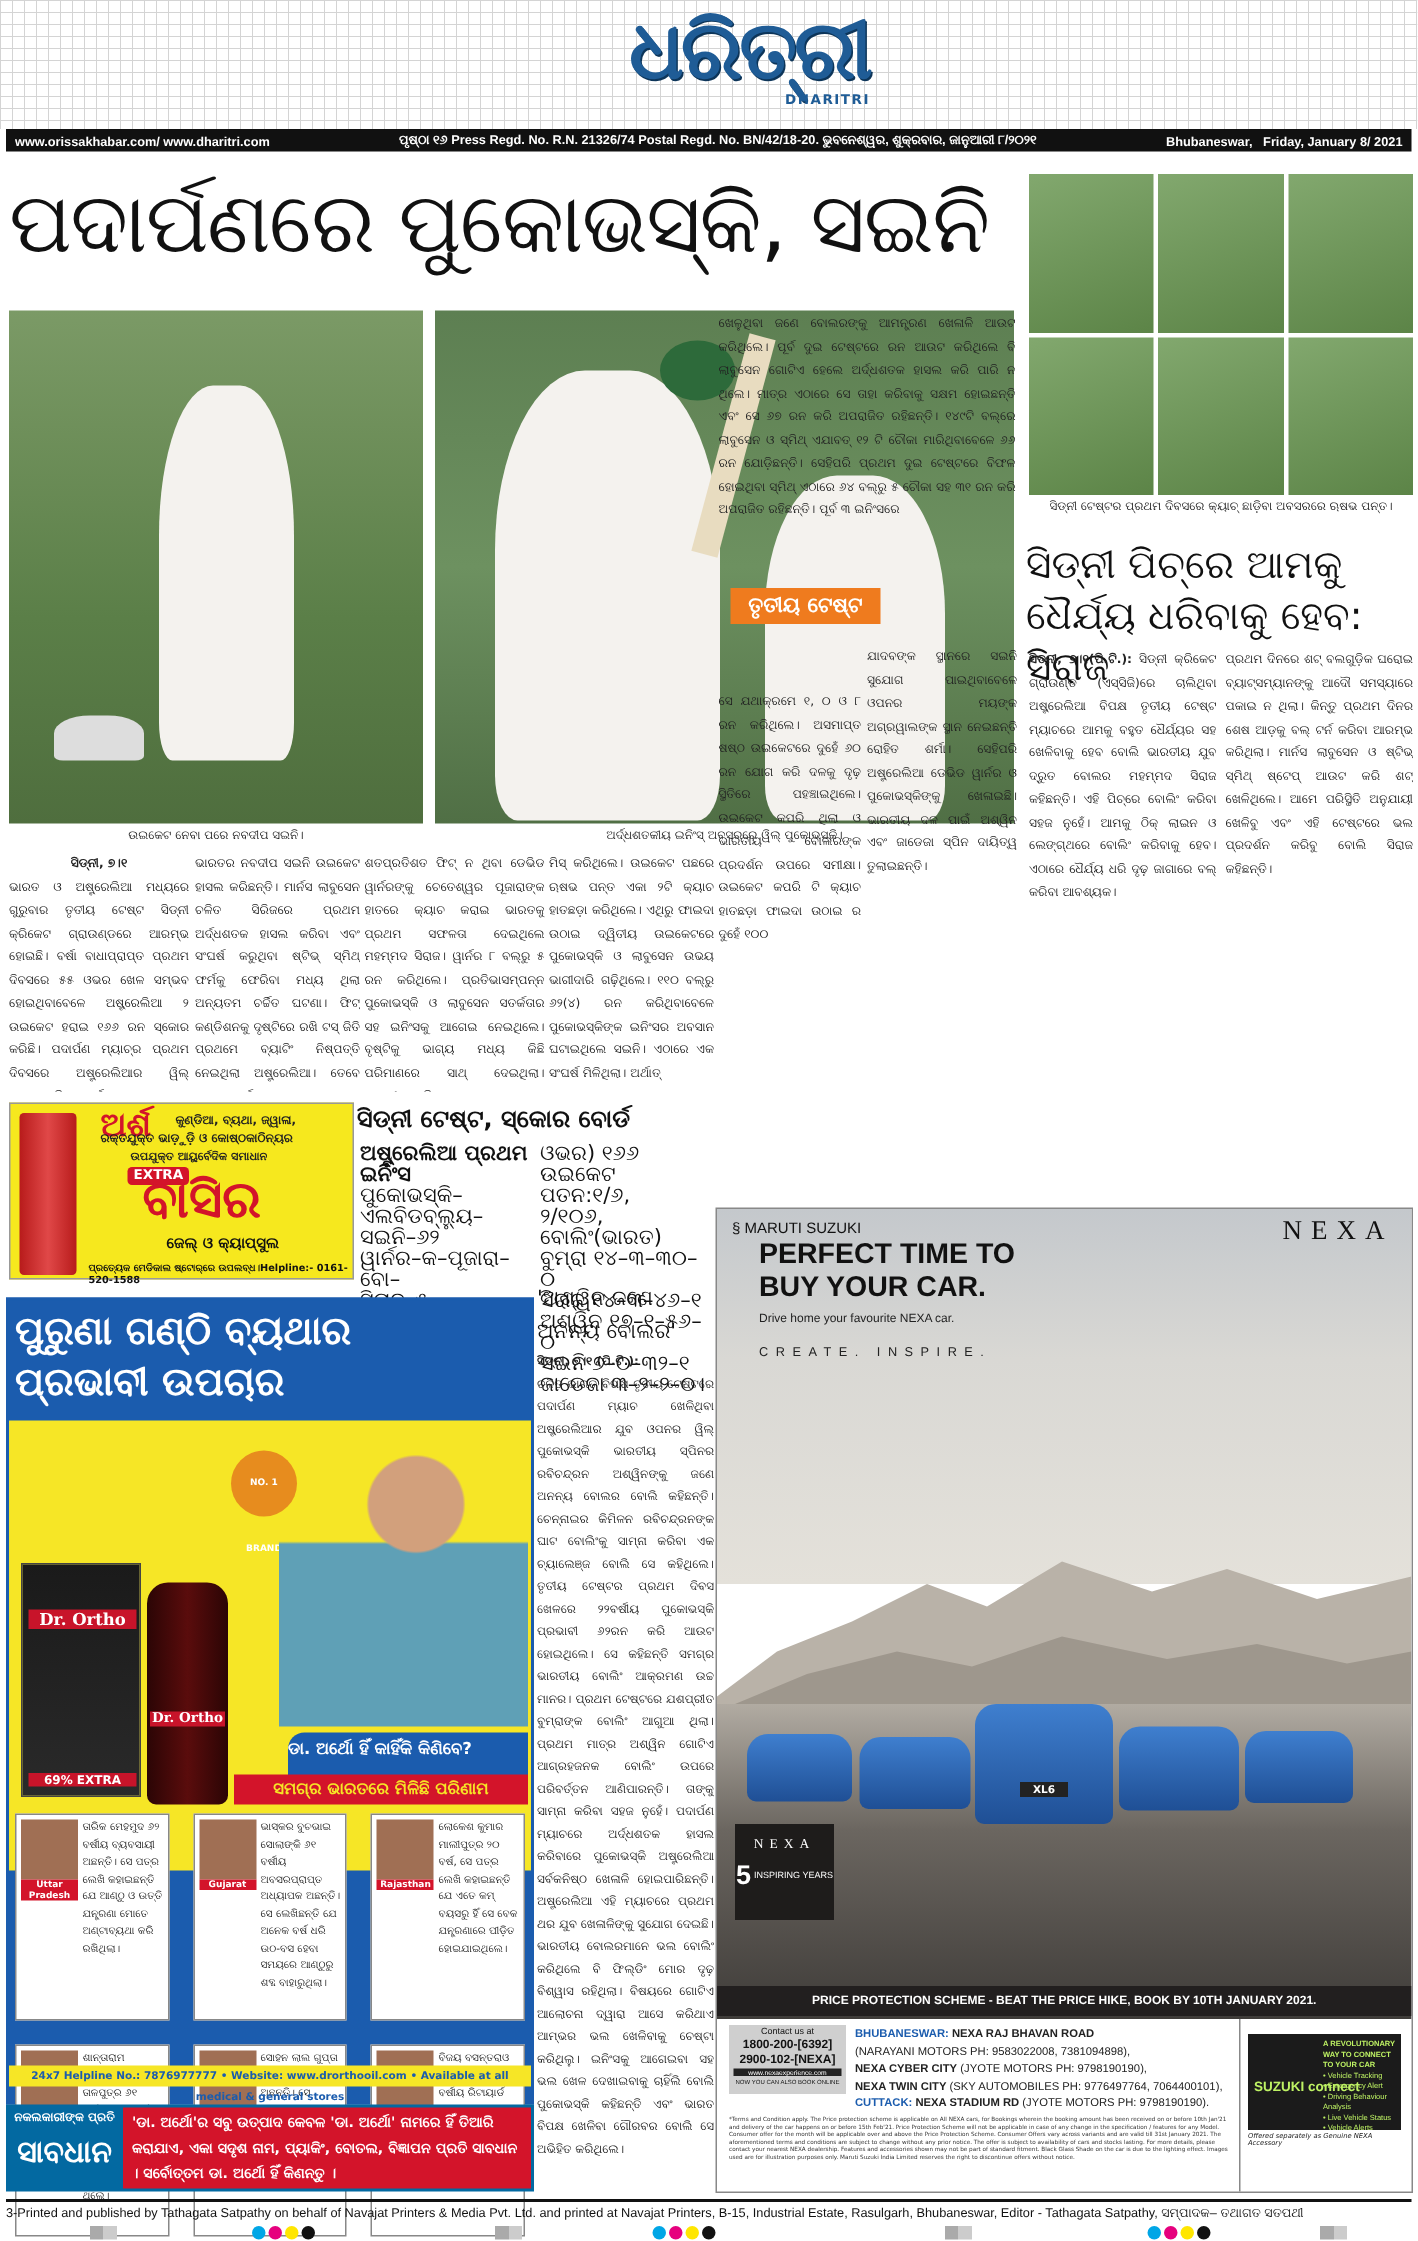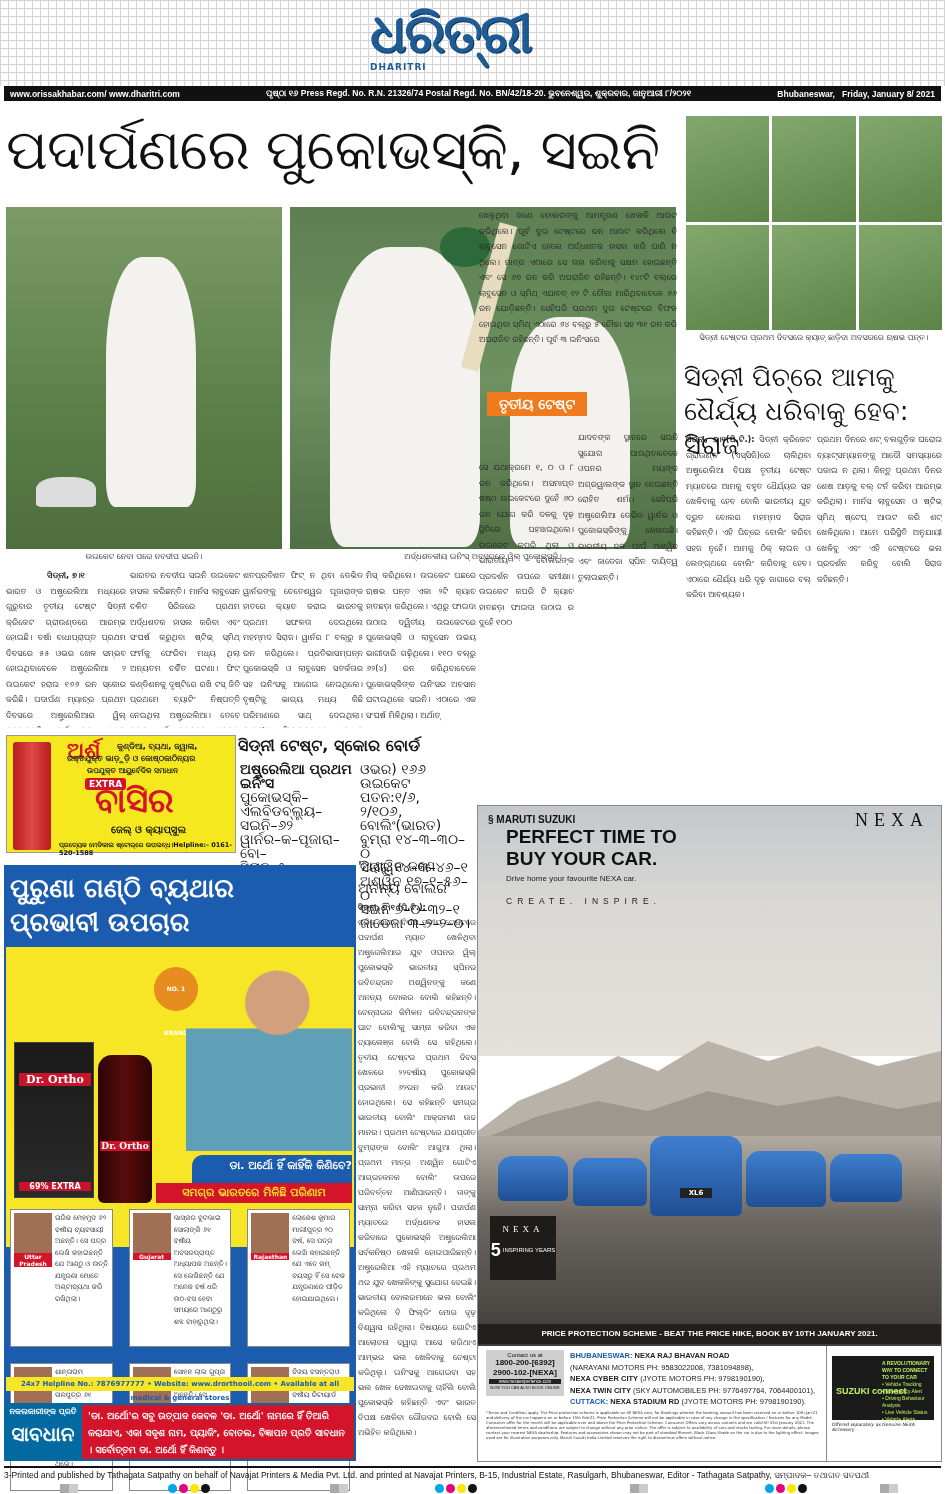--- a/index.html
+++ b/index.html
@@ -2,21 +2,21 @@
 <html><head>
 <meta charset="utf-8">
 <style>
 *{box-sizing:border-box;margin:0;padding:0}
 body{width:945px;height:1494px;background:#fff;font-family:"DejaVu Sans",sans-serif;color:#111;position:relative;overflow:hidden}
 .abs{position:absolute}
 
 #masthead{left:0;top:0;width:945px;height:86px;background-color:#fff;
  background-image:linear-gradient(#d4d4d4 1px,transparent 1px),linear-gradient(90deg,#d4d4d4 1px,transparent 1px);
  background-size:8px 8px}
-#logo{left:370px;top:2px;width:210px;height:82px;text-align:left}
+#logo{left:370px;top:2px;width:210px;height:82px;text-align:right}
 #logo .mark{font-family:"DejaVu Sans",sans-serif;font-size:54px;font-weight:bold;color:#1f5c96;line-height:64px;letter-spacing:-2px;text-shadow:1px 1px 0 #0d3559}
 #logo .en{font-size:9px;font-weight:bold;color:#1f5c96;letter-spacing:1px;margin-top:-4px}
 #dateline{left:4px;top:86px;width:937px;height:15px;background:#111;color:#fff;font-family:"Liberation Sans",sans-serif;font-size:8.5px;font-weight:bold;display:flex;align-items:center;padding:0 6px;justify-content:space-between}
 #dateline span{white-space:nowrap}
 
 #headline{left:6px;top:110px;width:670px;height:80px;font-size:56px;line-height:80px;font-weight:normal;letter-spacing:-1px;white-space:nowrap;overflow:hidden;font-family:"DejaVu Sans",sans-serif}
 
 .photo{background:#6a8a5a;overflow:hidden}
 #photo-saini{left:6px;top:207px;width:276px;height:342px;background:linear-gradient(180deg,#7b9a66 0%,#5b7f48 60%,#4f6e3e 100%)}
 #photo-pucovski{left:290px;top:207px;width:386px;height:342px;background:linear-gradient(180deg,#5d7f52 0%,#6d9160 50%,#506f45 100%)}
@@ -59,42 +59,42 @@
 
 #ad-ortho{left:4px;top:865px;width:352px;height:538px;background:#1b5cae;border:2px solid #1b5cae}
 #ortho-head{position:absolute;left:4px;top:4px;width:250px;font-size:26px;font-weight:bold;line-height:34px;color:#fff}
 #ortho-yellow{position:absolute;left:0;top:80px;width:348px;height:300px;background:#f6e626}
 #ortho-box{position:absolute;left:8px;top:95px;width:80px;height:156px;background:linear-gradient(180deg,#1a1a1a,#2a2a2a);border:1px solid #444}
 #ortho-box .nm{position:absolute;left:4px;top:30px;width:72px;background:#c8142a;color:#fff;font-family:"DejaVu Serif",serif;font-size:11px;font-weight:bold;text-align:center}
 #ortho-box .ex{position:absolute;left:4px;bottom:6px;width:72px;background:#c8142a;color:#fff;font-size:8px;font-weight:bold;text-align:center}
 #ortho-bottle{position:absolute;left:92px;top:108px;width:54px;height:148px;background:linear-gradient(90deg,#2b0505,#5a0c0c 50%,#2b0505);border-radius:14px 14px 6px 6px}
 #ortho-bottle .nm{position:absolute;left:2px;top:86px;width:50px;background:#c8142a;color:#fff;font-family:"DejaVu Serif",serif;font-size:9px;font-weight:bold;text-align:center}
 #ortho-person{position:absolute;left:180px;top:14px;width:166px;height:190px;background:radial-gradient(circle at 55% 22%,#d2a07c 0 18%,transparent 19%),linear-gradient(180deg,transparent 0 35%,#5fa0b6 36%);}
-#ortho-q{position:absolute;left:186px;top:208px;width:160px;height:40px;background:#1b5cae;color:#fff;font-size:11px;font-weight:bold;text-align:right;line-height:22px;border-radius:11px 0 0 11px}
+#ortho-q{position:absolute;left:186px;top:208px;width:160px;height:40px;background:#1b5cae;color:#fff;font-size:11px;font-weight:bold;text-align:left;line-height:22px;border-radius:11px 0 0 11px}
 #ortho-result{position:absolute;left:150px;top:236px;width:196px;height:20px;background:#d3142a;color:#f6e626;font-size:11px;font-weight:bold;text-align:center;line-height:20px}
 #ortho-cards{position:absolute;left:4px;top:262px;width:340px;display:grid;grid-template-columns:1fr 1fr 1fr;gap:16px}
 .card{background:#fff;border:1px solid #888;height:138px;position:relative;overflow:hidden}
 .card .ph{position:absolute;left:3px;top:3px;width:38px;height:40px;background:#a06f54}
 .card .st{position:absolute;left:3px;top:43px;width:38px;background:#d3142a;color:#fff;font-size:6px;font-weight:bold;text-align:center}
 .card .tx{position:absolute;left:44px;top:3px;right:3px;font-size:7px;line-height:11.5px;color:#222}
 #ortho-helpline{position:absolute;left:0;top:510px;width:348px;height:14px;background:#f6e626;color:#1b5cae;font-size:7px;font-weight:bold;text-align:center;line-height:14px}
 
 #beware{left:4px;top:1403px;width:352px;height:58px;background:#0369a1}
 #beware .left{position:absolute;left:2px;top:2px;width:74px;color:#fff;font-weight:bold;text-align:center}
 #beware .left .a{font-size:8px;line-height:14px}
 #beware .left .b{font-size:20px;line-height:30px}
 #beware .right{position:absolute;left:78px;top:2px;right:2px;bottom:2px;background:#d3142a;color:#fff;font-size:9.5px;font-weight:bold;line-height:17px;padding:2px 6px}
 
 #ashwin-head{left:358px;top:855px;width:118px;font-size:14px;line-height:22px}
 #ashwin{left:358px;top:900px;width:118px;height:562px;font-size:8px;line-height:15px}
 
 #ad-nexa{left:477px;top:805px;width:465px;height:657px;border:1px solid #888;overflow:hidden}
 #nexa-sky{position:absolute;left:0;top:0;width:463px;height:250px;background:linear-gradient(180deg,#c4c8cc 0%,#d9d8d4 40%,#e4e1da 100%)}
 #nexa-road{position:absolute;left:0;top:330px;width:463px;height:210px;background:linear-gradient(180deg,#b1aba2 0%,#6b6660 40%,#3f3c39 100%)}
-#nexa-ms{position:absolute;left:10px;top:8px;font-size:10px;font-weight:bold;font-family:"Liberation Sans",sans-serif}
+#nexa-ms{position:absolute;left:10px;top:8px;font-size:10px;font-weight:normal;font-family:"Liberation Sans",sans-serif}
 #nexa-logo{position:absolute;right:12px;top:4px;font-family:"Liberation Serif",serif;font-size:18px;letter-spacing:6px}
 #nexa-h{position:absolute;left:28px;top:20px;font-family:"Liberation Sans",sans-serif;font-size:19px;font-weight:bold;line-height:22px;color:#111}
 #nexa-sub{position:absolute;left:28px;top:68px;font-family:"Liberation Sans",sans-serif;font-size:8px;color:#222}
 #nexa-ci{position:absolute;left:28px;top:90px;font-family:"Liberation Sans",sans-serif;font-size:8.5px;letter-spacing:5px;color:#222}
 .car{position:absolute;background:linear-gradient(180deg,#3f7fcf,#1f4f95);border-radius:14px 14px 6px 6px}
 #nexa-badge{position:absolute;left:12px;top:410px;width:66px;height:64px;background:#1e1c1b;color:#fff;text-align:center}
 #nexa-badge .n{font-family:"Liberation Serif",serif;font-size:9px;letter-spacing:4px;margin-top:8px}
 #nexa-badge .y{font-family:"Liberation Sans",sans-serif;font-size:6px;margin-top:6px}
 #nexa-badge .y b{font-size:18px;vertical-align:middle;margin-right:2px}
 #nexa-band{position:absolute;left:0;top:518px;width:463px;height:20px;background:#221f1f;color:#fff;font-family:"Liberation Sans",sans-serif;font-size:8px;font-weight:bold;text-align:center;line-height:20px}

